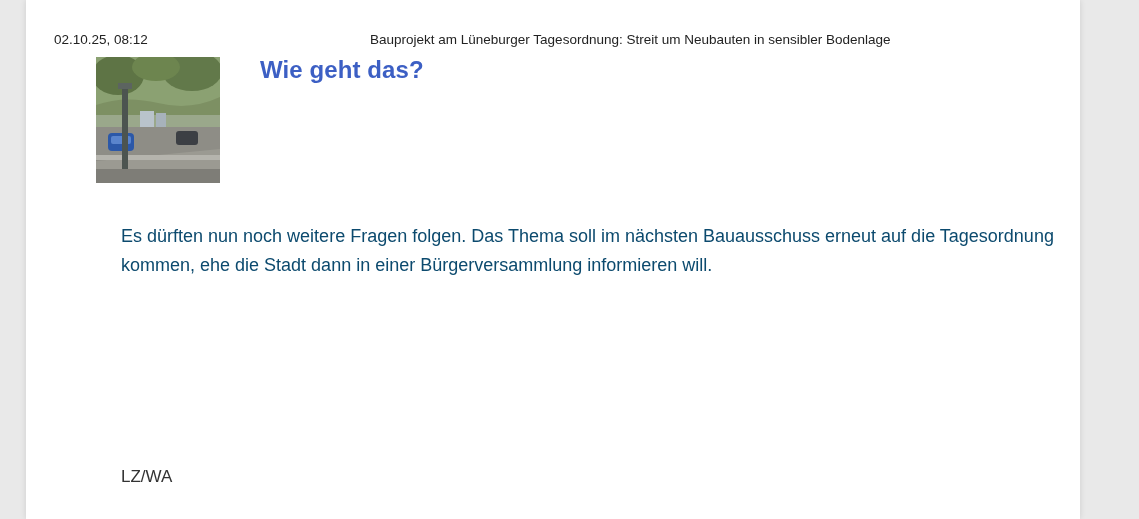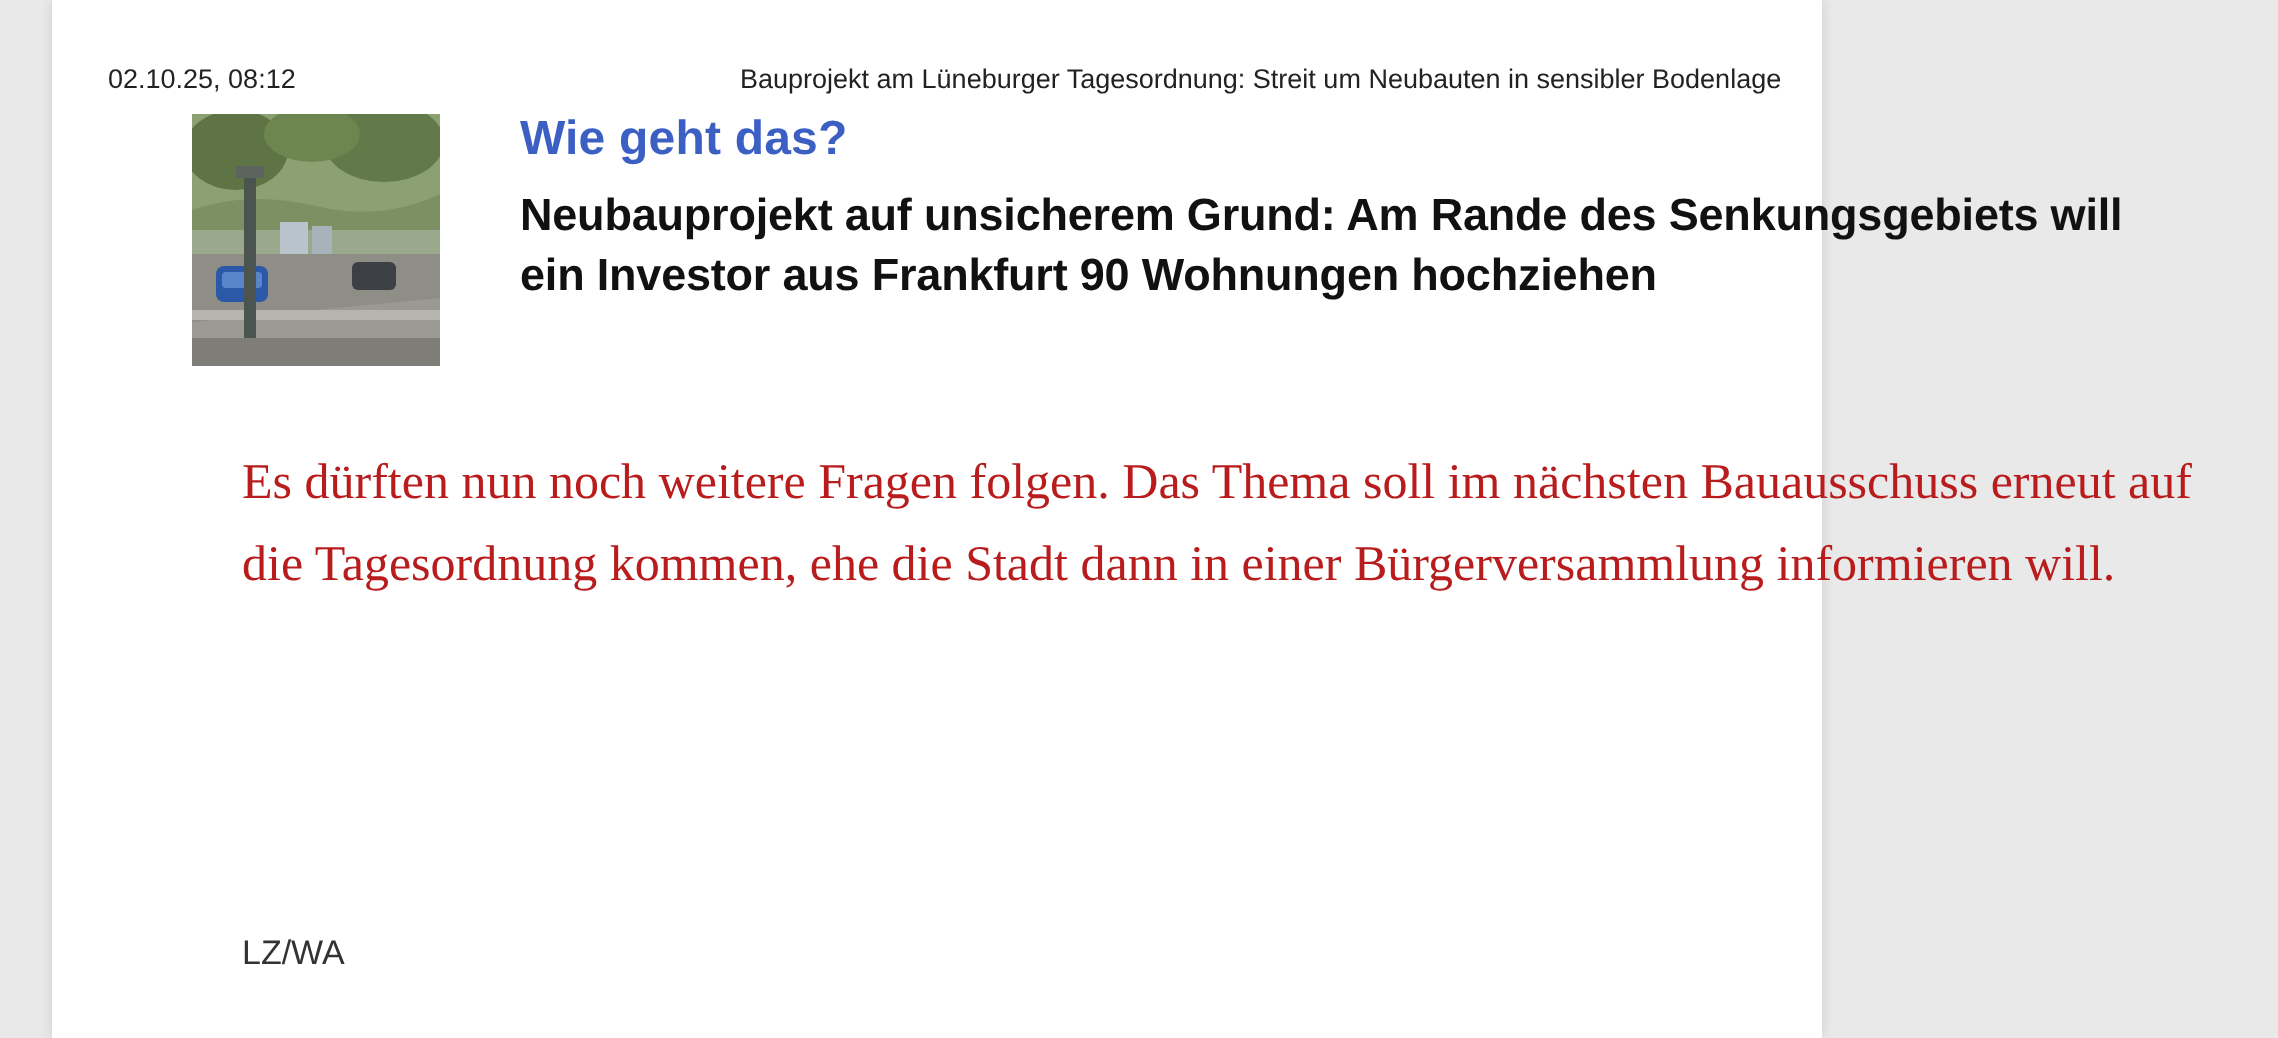--- a/index.html
+++ b/index.html
@@ -10,21 +10,21 @@
   body {
     width: 1139px;
     height: 519px;
     overflow: hidden;
     font-family: "Liberation Sans", sans-serif;
   }
   .page {
     position: absolute;
     left: 26px;
     top: 0;
-    width: 885px;
+    width: 1054px;
     height: 519px;
     background: #ffffff;
     box-shadow: 0 0 6px rgba(0,0,0,0.12);
   }
   .header-row {
     position: absolute;
     left: 0;
     top: 32px;
     width: 100%;
     height: 18px;
@@ -81,23 +81,23 @@
     color: #111;
     line-height: 1.33;
     margin: 0;
     letter-spacing: -0.1px;
   }
   .body-copy {
     position: absolute;
     left: 95px;
     top: 222px;
     width: 975px;
-    font-family: Liberation Serif, serif;
-    font-size: 25px;
-    color: #b91c1c;
+    font-family: Liberation Sans, sans-serif;
+    font-size: 18px;
+    color: #0c4a6e;
     line-height: 1.62;
   }
   .body-copy p {
     margin: 0 0 22px 0;
   }
   .credit {
     position: absolute;
     left: 95px;
     top: 467px;
     font-family: "Liberation Sans", sans-serif;
@@ -133,21 +133,20 @@
         <rect x="12" y="76" width="26" height="18" rx="4" fill="#2c58a8"></rect>
         <rect x="15" y="79" width="20" height="8" rx="2" fill="#5a84cc"></rect>
         <rect x="80" y="74" width="22" height="14" rx="3" fill="#3c3f44"></rect>
         <rect x="26" y="30" width="6" height="96" fill="#4c5450"></rect>
         <rect x="22" y="26" width="14" height="6" fill="#5c6460"></rect>
         <rect x="0" y="112" width="124" height="14" fill="#7e7d77"></rect>
       </svg>
     </div>
     <div class="teaser-text">
       <div class="kicker">Wie geht das?</div>
-      <div class="headline">Neubauprojekt auf unsicherem Grund: Am Rande des Senkungsgebiets will ein Investor aus Frankfurt 90 Wohnungen hochziehen</div>
     </div>
   </div>
 
   <div class="body-copy">
     <p>Es dürften nun noch weitere Fragen folgen. Das Thema soll im nächsten Bauausschuss erneut auf die Tagesordnung kommen, ehe die Stadt dann in einer Bürgerversammlung informieren will.</p>
   </div>
 
   <div class="credit">LZ/WA</div>
 
 </div>

